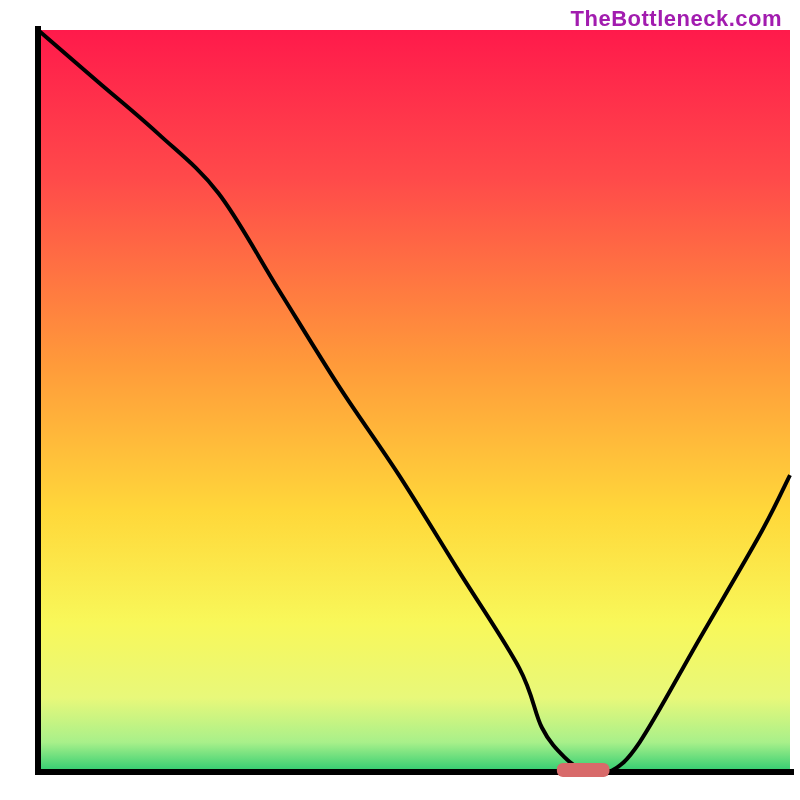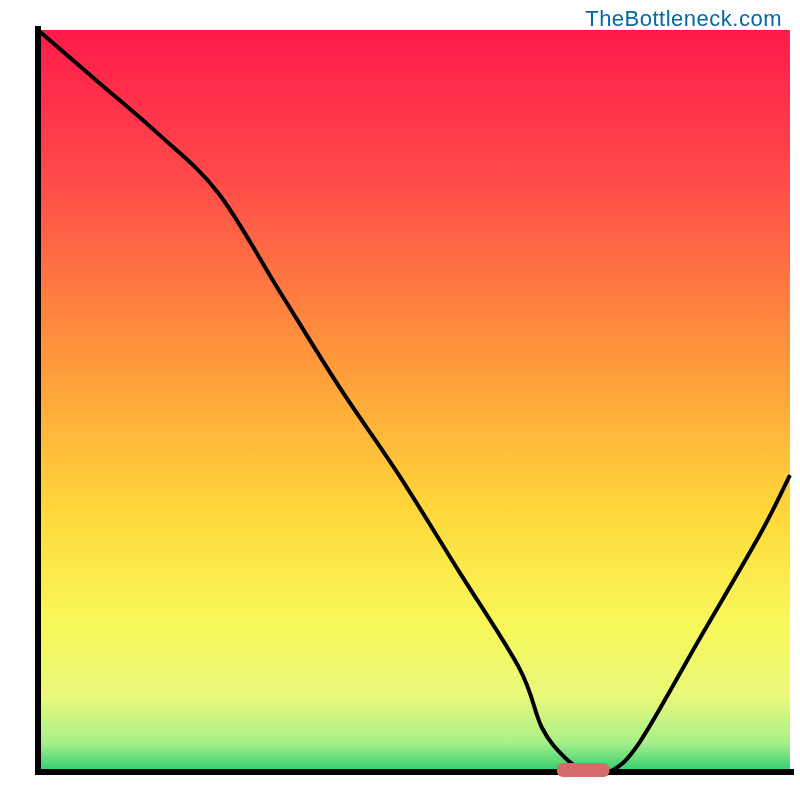--- a/index.html
+++ b/index.html
@@ -13,22 +13,22 @@
   .chart-wrap {
     position: relative;
     width: 800px;
     height: 800px;
   }
   .watermark {
     position: absolute;
     top: 6px;
     right: 18px;
     font-size: 22px;
-    font-weight: 400;
-    color: #0369a1;
+    font-weight: 700;
+    color: #a21caf;
     letter-spacing: 0.5px;
     z-index: 10;
   }
   svg {
     display: block;
   }
 </style>
 </head>
 <body>
 

